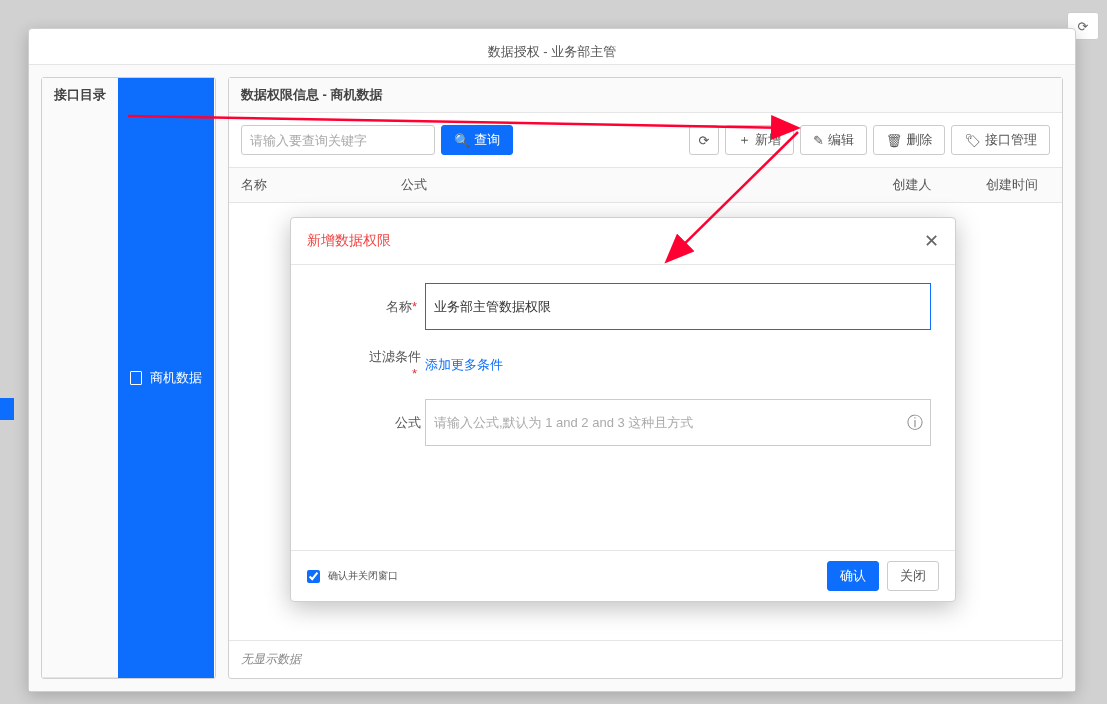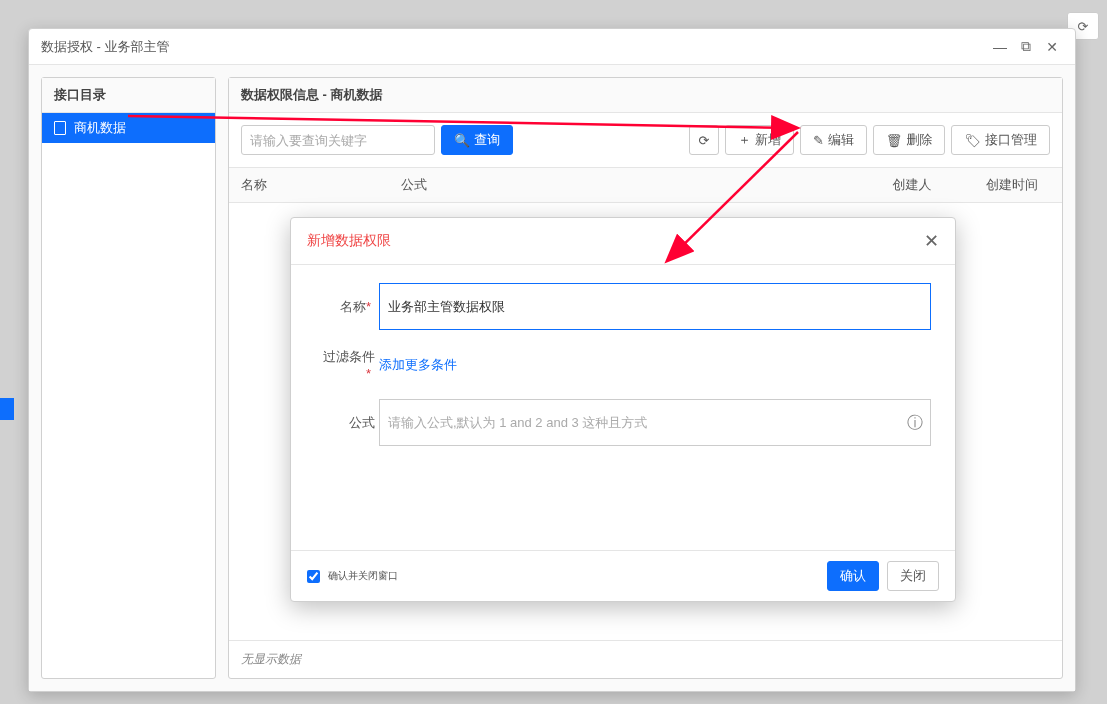--- a/index.html
+++ b/index.html
@@ -45,20 +45,21 @@
     flex-direction: column;
   }
   .title-bar {
     height: 36px;
     display: flex;
     align-items: center;
     padding: 14px 12px;
     border-bottom: 1px solid #e5e5e5;
     font-size: 13px;
     color: #555;
+    flex-direction: column;
   }
   .title-bar .title { flex: 1; }
   .title-bar .win-icon {
     width: 22px; height: 22px;
     display:flex;align-items:center;justify-content:center;
     margin-left: 4px;
     color: #666;
     cursor: pointer;
     font-size: 14px;
   }
@@ -67,21 +68,21 @@
     display: flex;
     padding: 12px;
     gap: 12px;
     background: #fafafa;
   }
   .left-panel {
     width: 175px;
     border: 1px solid #d0d0d0;
     background: #fff;
     border-radius: 3px;
-    display: flex; flex-direction: column;
+    display: flex; 
   }
   .left-header {
     padding: 8px 12px;
     font-weight: bold;
     color: #444;
     border-bottom: 1px solid #e5e5e5;
     background:#fafafa;
   }
   .tree-item {
     background: #0d6efd;
@@ -184,20 +185,21 @@
   }
   .dialog-title span.t { flex:1; color:#ef4444; font-size:14px; }
   .dialog-title .close { cursor:pointer; color:#666; font-size:18px; }
   .dialog-body {
     flex: 1;
     padding: 18px 24px 8px 24px;
   }
   .form-row {
     display: flex; align-items: center;
     margin-bottom: 18px;
+    margin-left: 46px;
   }
   .form-label {
     width: 64px; text-align: right;
     color: #555; padding-right: 4px;
     font-size: 13px;
   }
   .req { color: #d9363e; margin-right: 4px; }
   .form-input {
     flex: 1;
     height: 47px;

